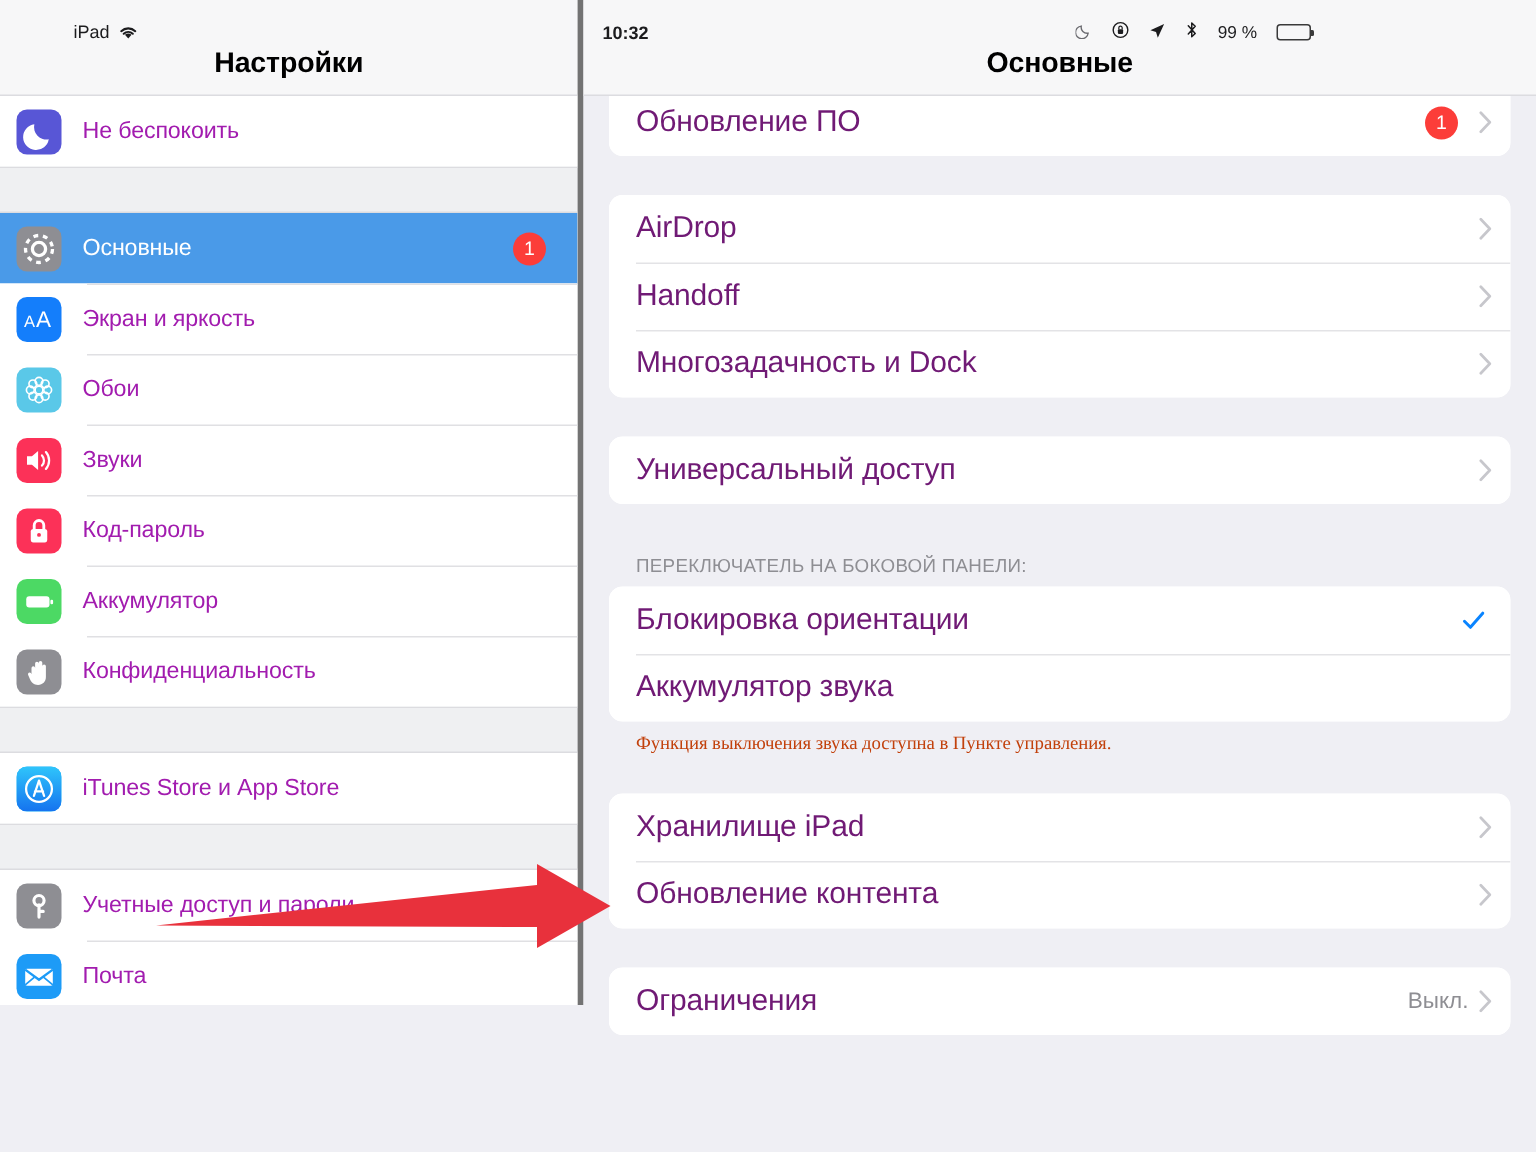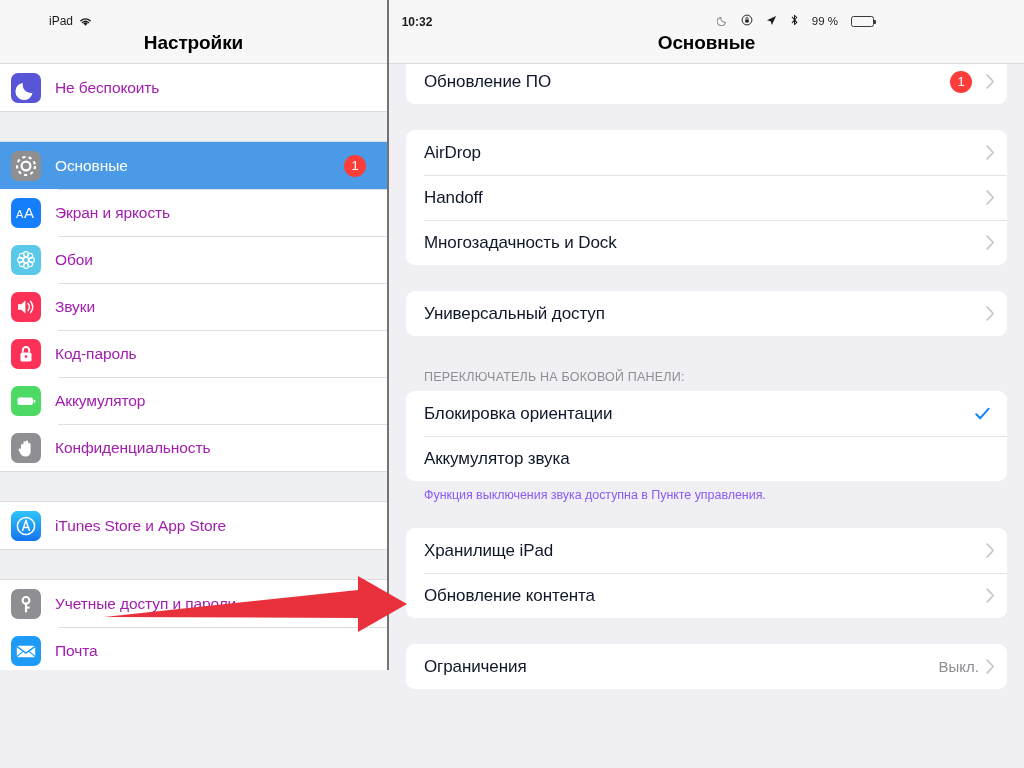--- a/index.html
+++ b/index.html
@@ -80,21 +80,21 @@
     background: #1c1c1e;
     border-radius: 1px;
   }
 
   
   .sidebar {
     position: relative;
     width: 389px;
     height: 670px;
     background: #eff0f2;
-    border-right: 2px solid #737373;
+    border-right: 4px solid #737373;
     overflow: hidden;
     flex: 0 0 389px;
   }
   .sidebar-header {
     height: 64px;
     background: #f7f7f8;
     display: flex;
     align-items: flex-end;
     justify-content: center;
     padding-bottom: 9px;
@@ -224,22 +224,22 @@
     background: #ffffff;
   }
   .row + .row::before {
     content: "";
     position: absolute;
     left: 18px; right: 0; top: 0;
     height: 1px;
     background: #e3e3e6;
   }
   .row-label {
-    font-size: 17px;
-    color: #0f172a;
+    font-size: 20px;
+    color: #701a75;
     letter-spacing: -0.1px;
     flex: 1 1 auto;
     white-space: nowrap;
   }
   .row-value {
     font-size: 15px;
     color: #8e8e93;
     margin-right: 7px;
     white-space: nowrap;
   }
@@ -267,23 +267,24 @@
 
   .group-header {
     font-size: 12.5px;
     color: #8e8e93;
     letter-spacing: 0.2px;
     padding: 0 0 7px 18px;
     text-transform: uppercase;
   }
   .group-footer {
     font-size: 12.5px;
-    color: #8b5cf6;
+    color: #c2410c;
     letter-spacing: -0.05px;
     padding: 7px 0 0 18px;
+    font-family: Liberation Serif, serif;
   }
 
   
   .arrow-overlay {
     position: absolute;
     left: 0; top: 0;
     width: 1024px; height: 768px;
     z-index: 60;
     pointer-events: none;
   }

